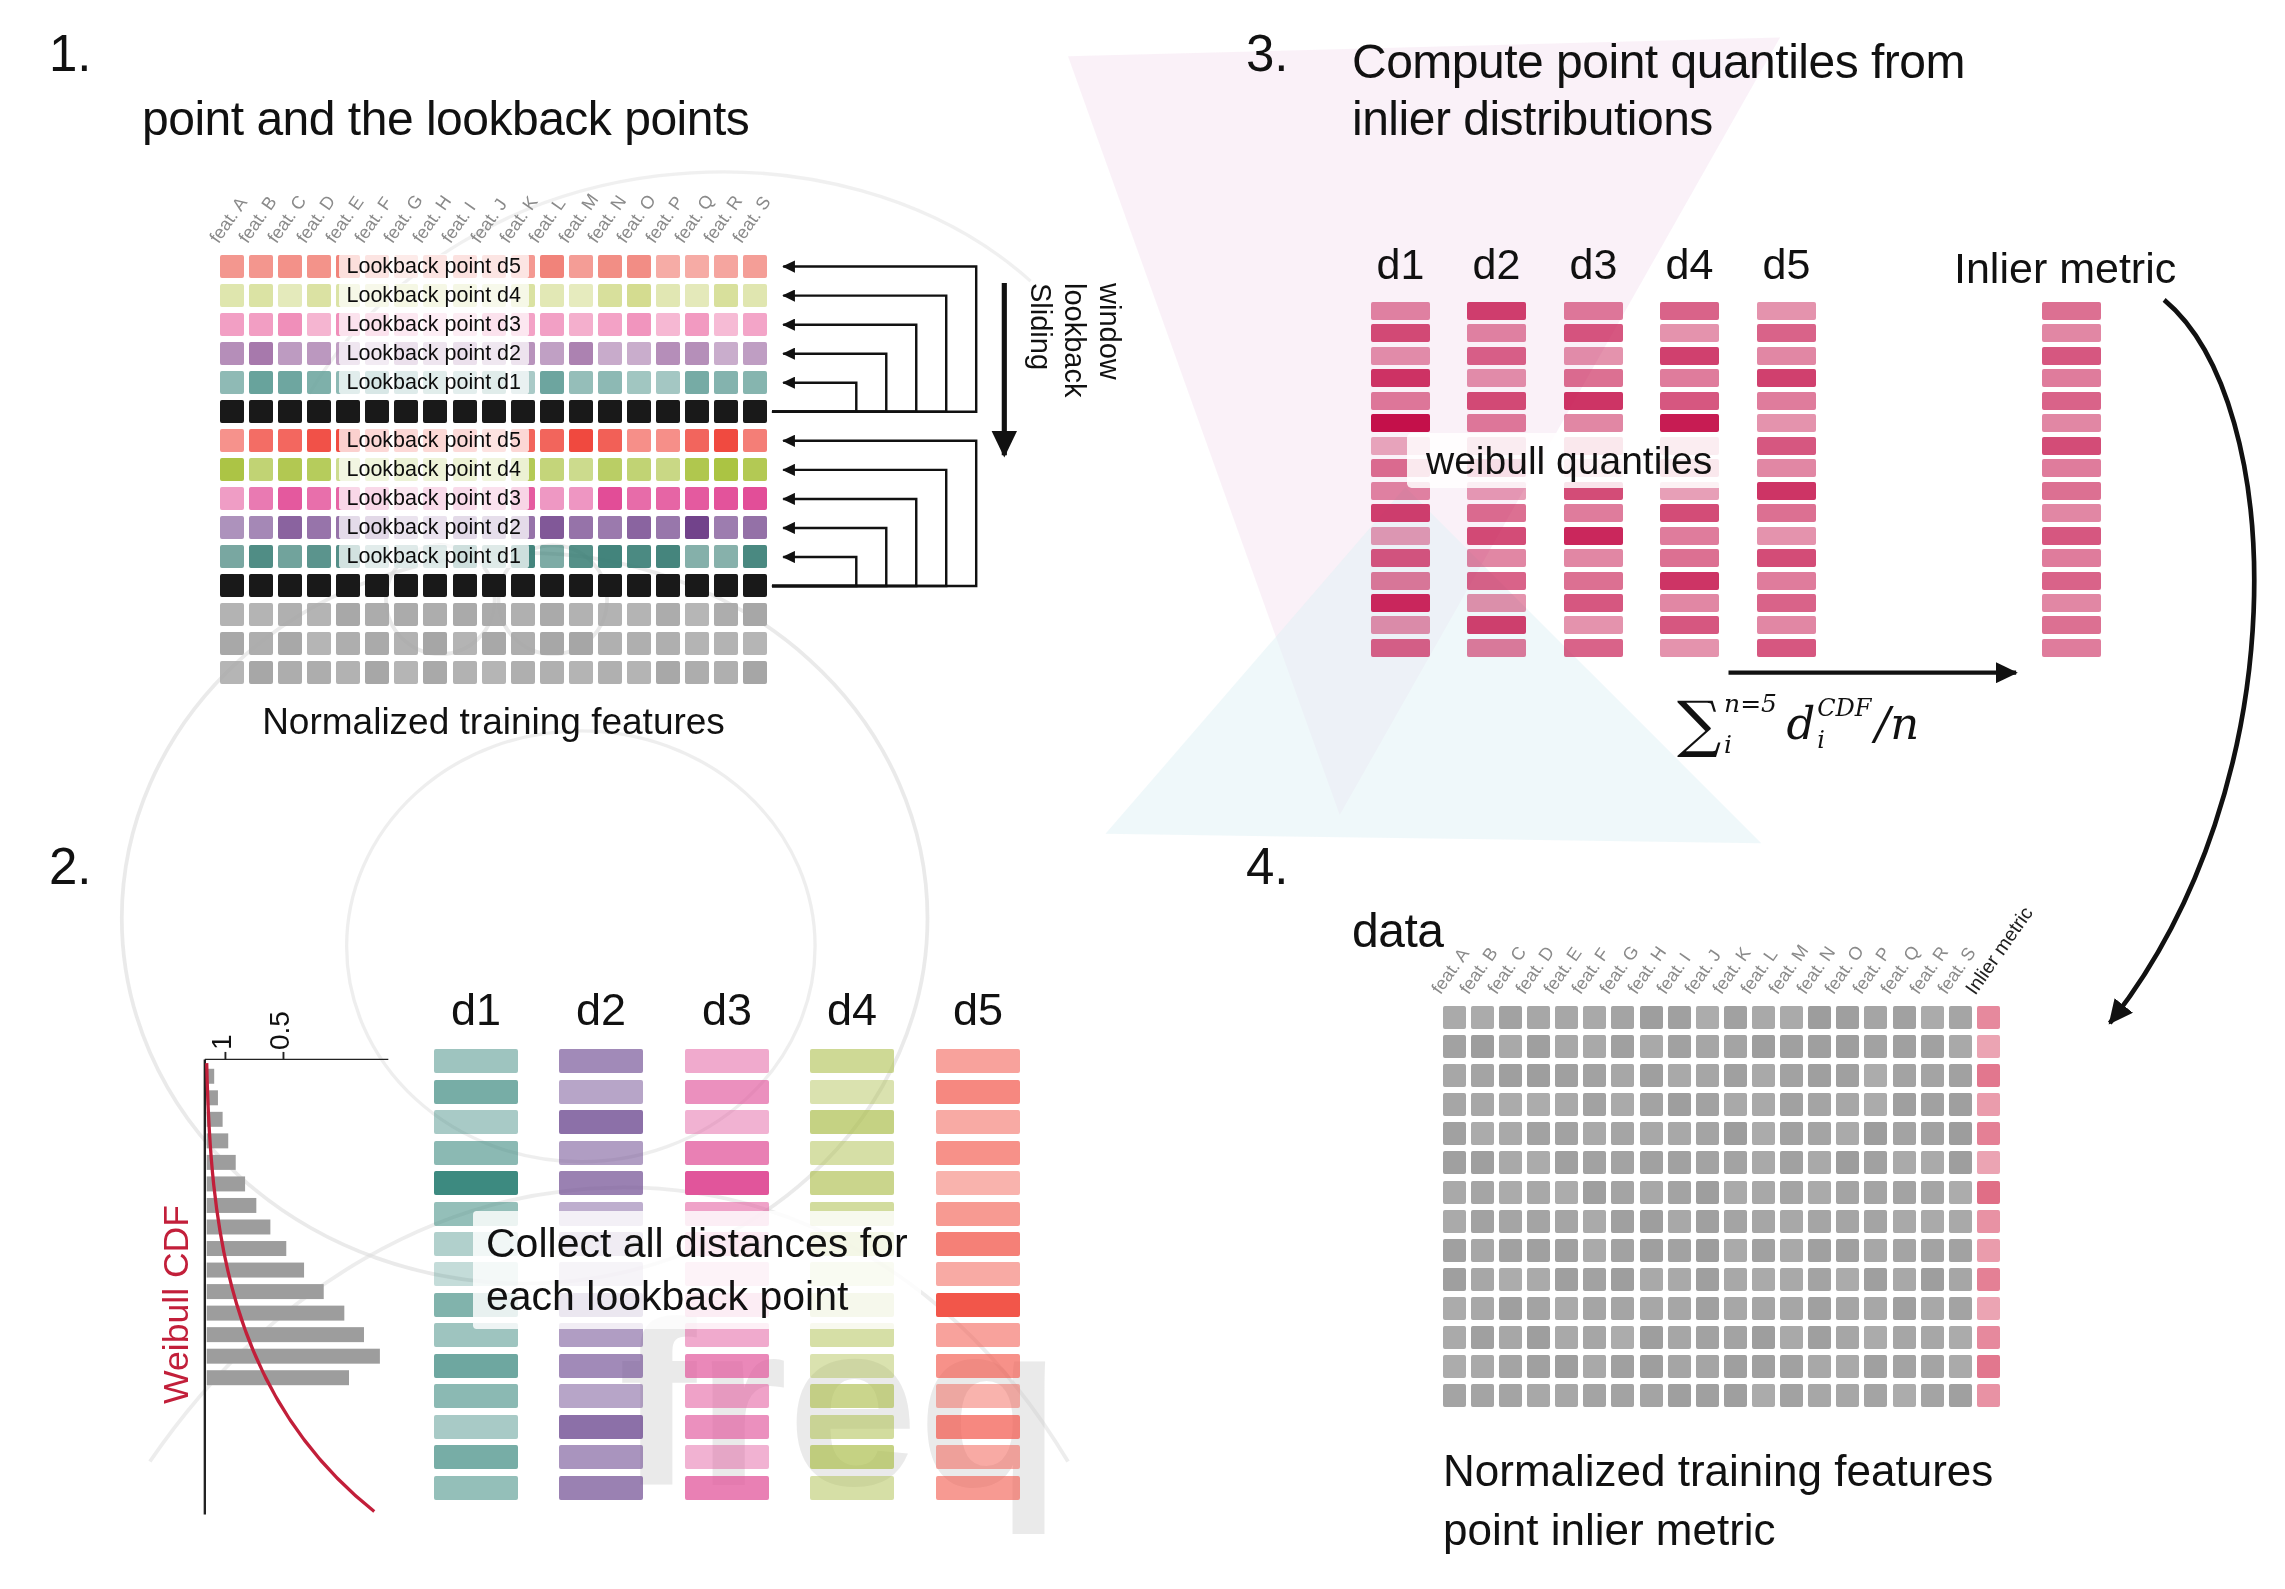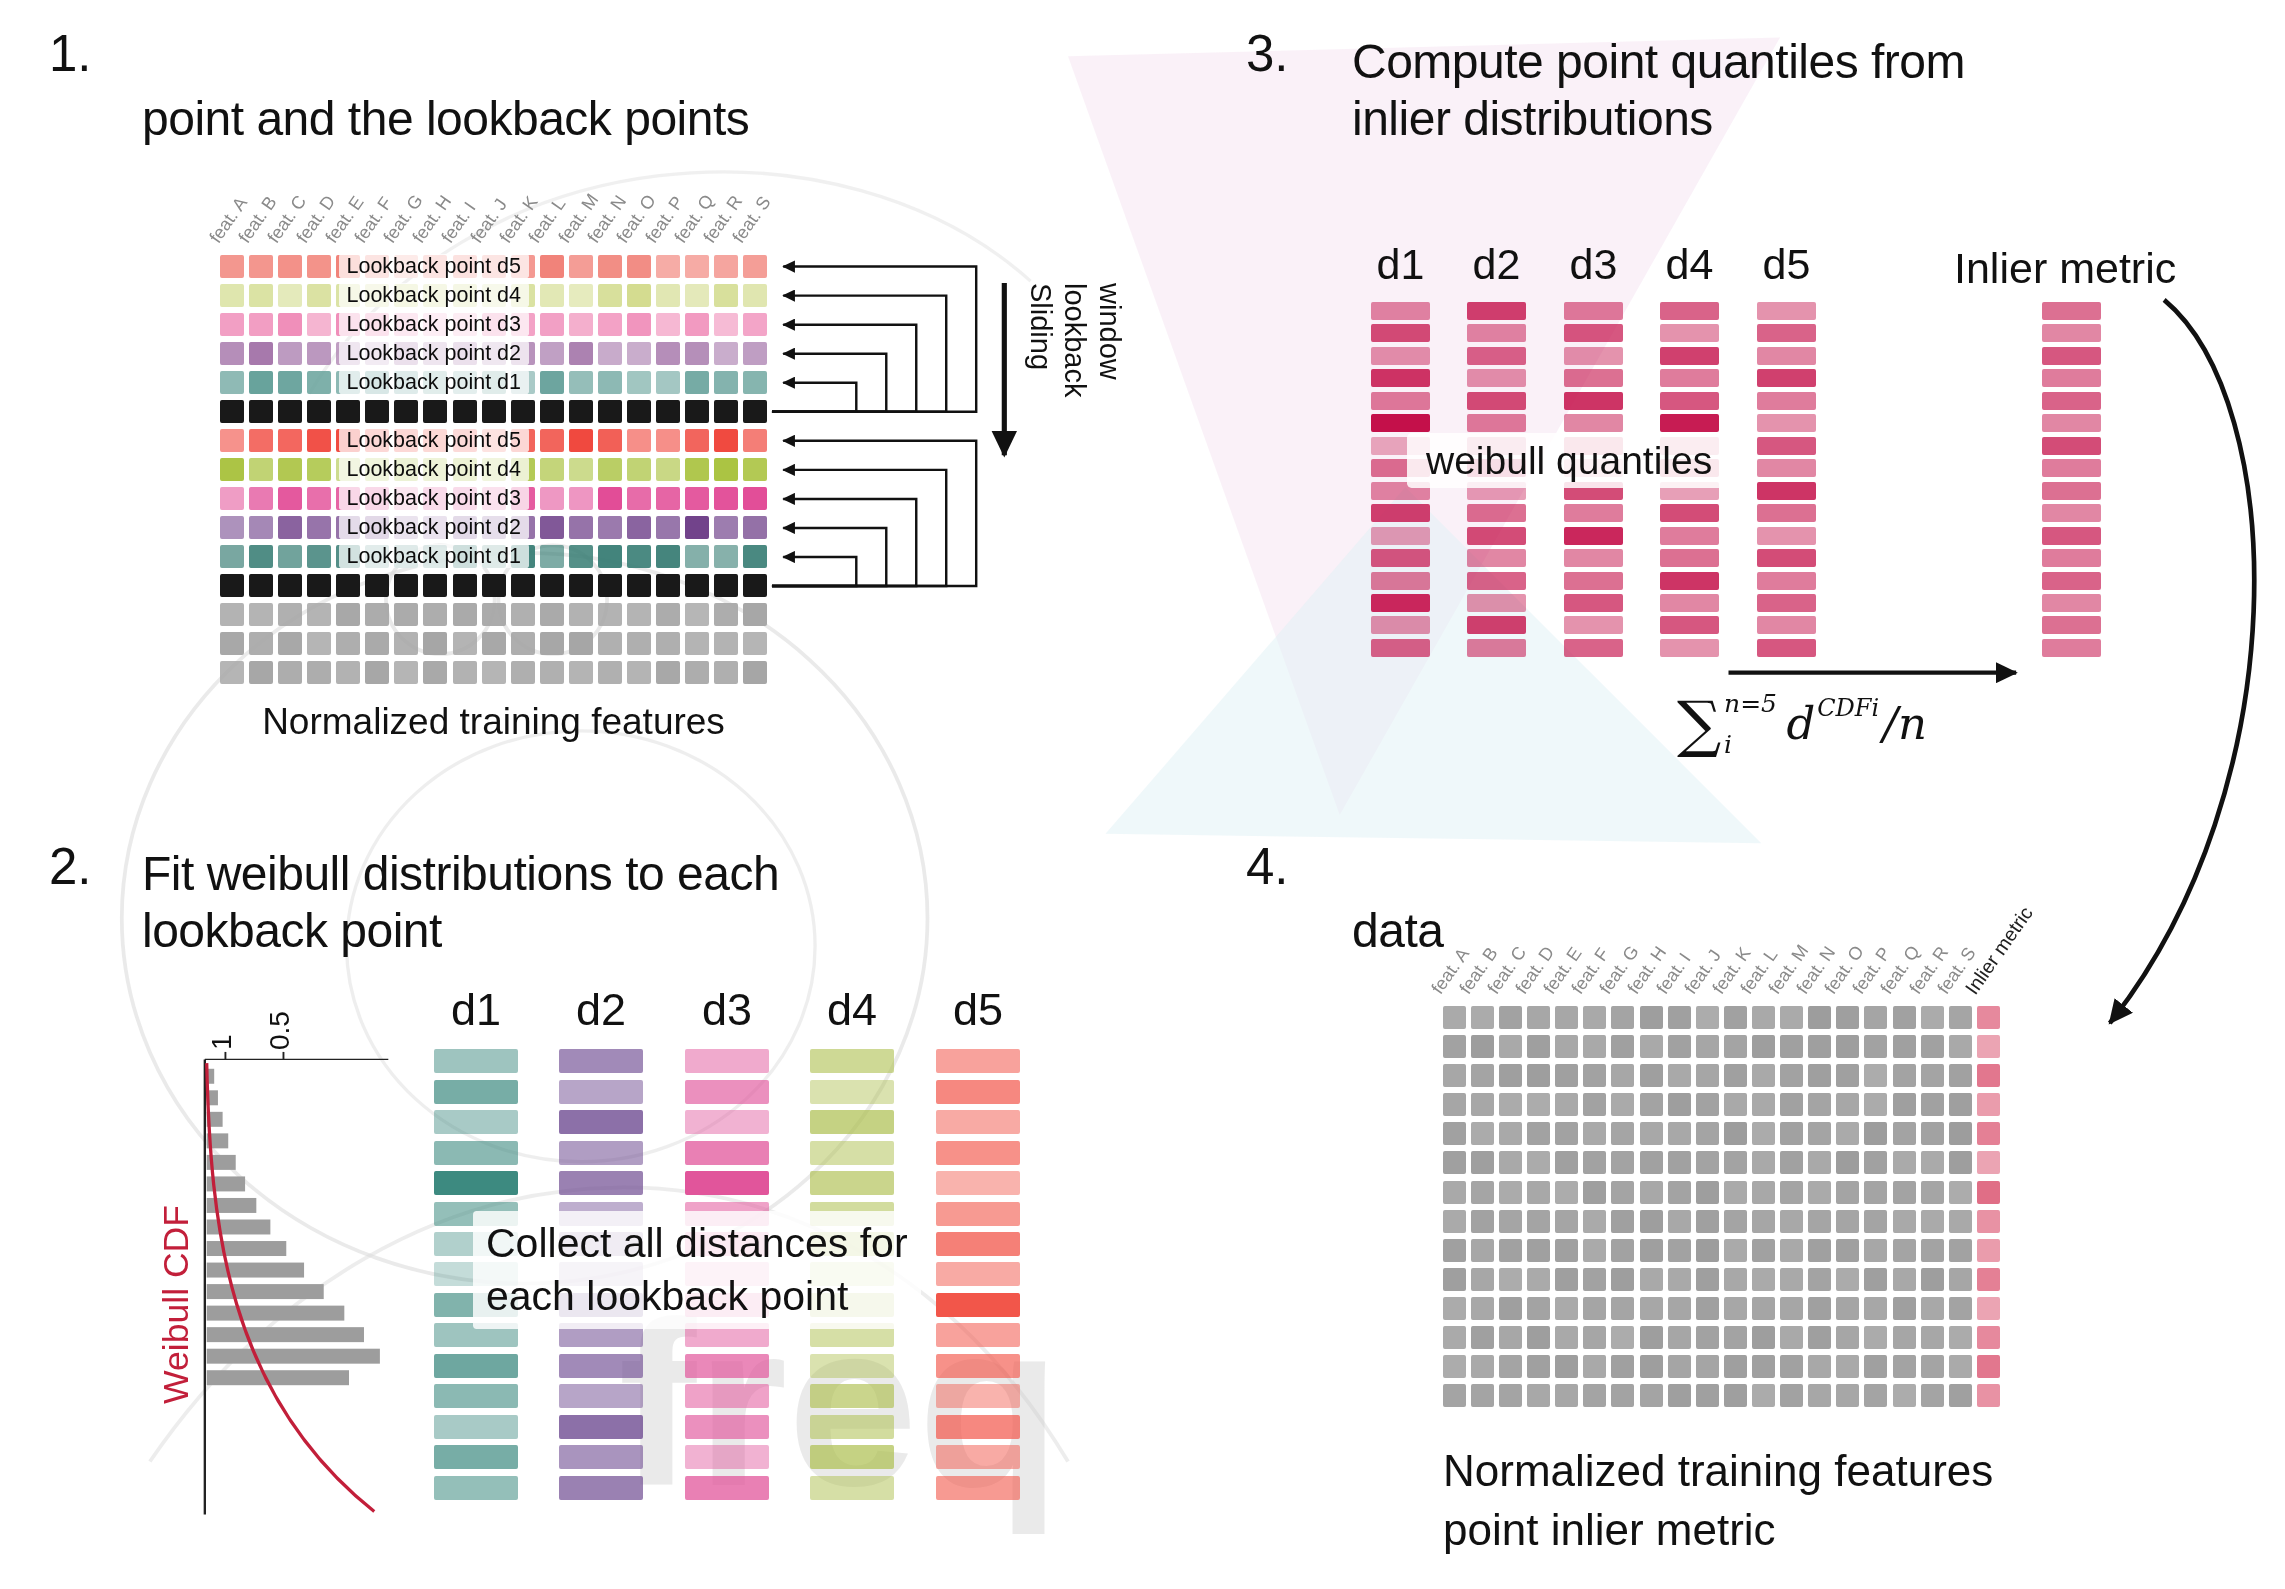--- a/index.html
+++ b/index.html
@@ -21,21 +21,21 @@
   .pill{position:absolute;font-size:39px;color:#111;background:rgba(255,255,255,0.85);
         padding:5.6px 19px;border-radius:4.7px;white-space:nowrap;}
   .overlay2{position:absolute;font-size:41px;color:#111;background:rgba(255,255,255,0.82);
         padding:5.6px 13px;line-height:1.3;border-radius:3.7px;white-space:nowrap;}
   .vtext{writing-mode:vertical-rl;font-size:29px;color:#111;line-height:1.08;}
   .formula{position:absolute;display:flex;align-items:center;color:#111;
            font-family:"DejaVu Serif",serif;font-style:italic;}
   .sum{font-size:62px;font-style:normal;line-height:1;}
   .stack{display:inline-flex;flex-direction:column;justify-content:space-between;height:66px;
          font-size:25px;line-height:1;padding:1.9px 9.4px 1.9px 2.8px;}
-  .stack2{display:inline-flex;flex-direction:row;justify-content:space-between;height:56px;
+  .stack2{display:inline-flex;flex-direction:column;justify-content:space-between;height:56px;
           font-size:24px;line-height:1;padding:0 3.7px 0 1.9px;}
   .mvar{font-size:45px;line-height:1;}
   svg{position:absolute;overflow:visible;}
   #arrows{pointer-events:none;}
   .bracket{fill:none;stroke:#111;stroke-width:2.6;}
   .tick{font-size:30px;fill:#111;font-family:"Liberation Sans",sans-serif;}
   .ylab{font-size:38px;fill:#c21f3a;font-family:"Liberation Sans",sans-serif;}
 </style>
 </head>
 <body>
@@ -502,24 +502,20 @@
     </span>
     <span class="mvar">d</span>
     <span class="stack2">
       <span>CDF</span>
       <span>i</span>
     </span>
     <span class="mvar">/n</span>
   </div>
 
   <div class="abs num" style="left:49px;top:837px">2.</div>
-  <div class="abs title" style="left:142px;top:846px">
-    <span>Fit weibull distributions to each</span><br>
-    <span>lookback point</span>
-  </div>
 
   <svg style="left:173px;top:1001px" width="220" height="525" viewBox="0 0 235 560">
     <text class="tick" transform="translate(62,52) rotate(-90)">1</text>
     <text class="tick" transform="translate(124,52) rotate(-90)">0.5</text>
     <line x1="56" y1="54" x2="56" y2="62" stroke="#222" stroke-width="2"></line>
     <line x1="118" y1="54" x2="118" y2="62" stroke="#222" stroke-width="2"></line>
     <path d="M 34 62 H 230" stroke="#222" stroke-width="1.5" fill="none"></path>
     <path d="M 34 62 V 548" stroke="#222" stroke-width="2.5" fill="none"></path>
     <g id="wplot-bars">
         <rect x="36" y="72" width="8" height="16" fill="#9d9d9d"></rect>

